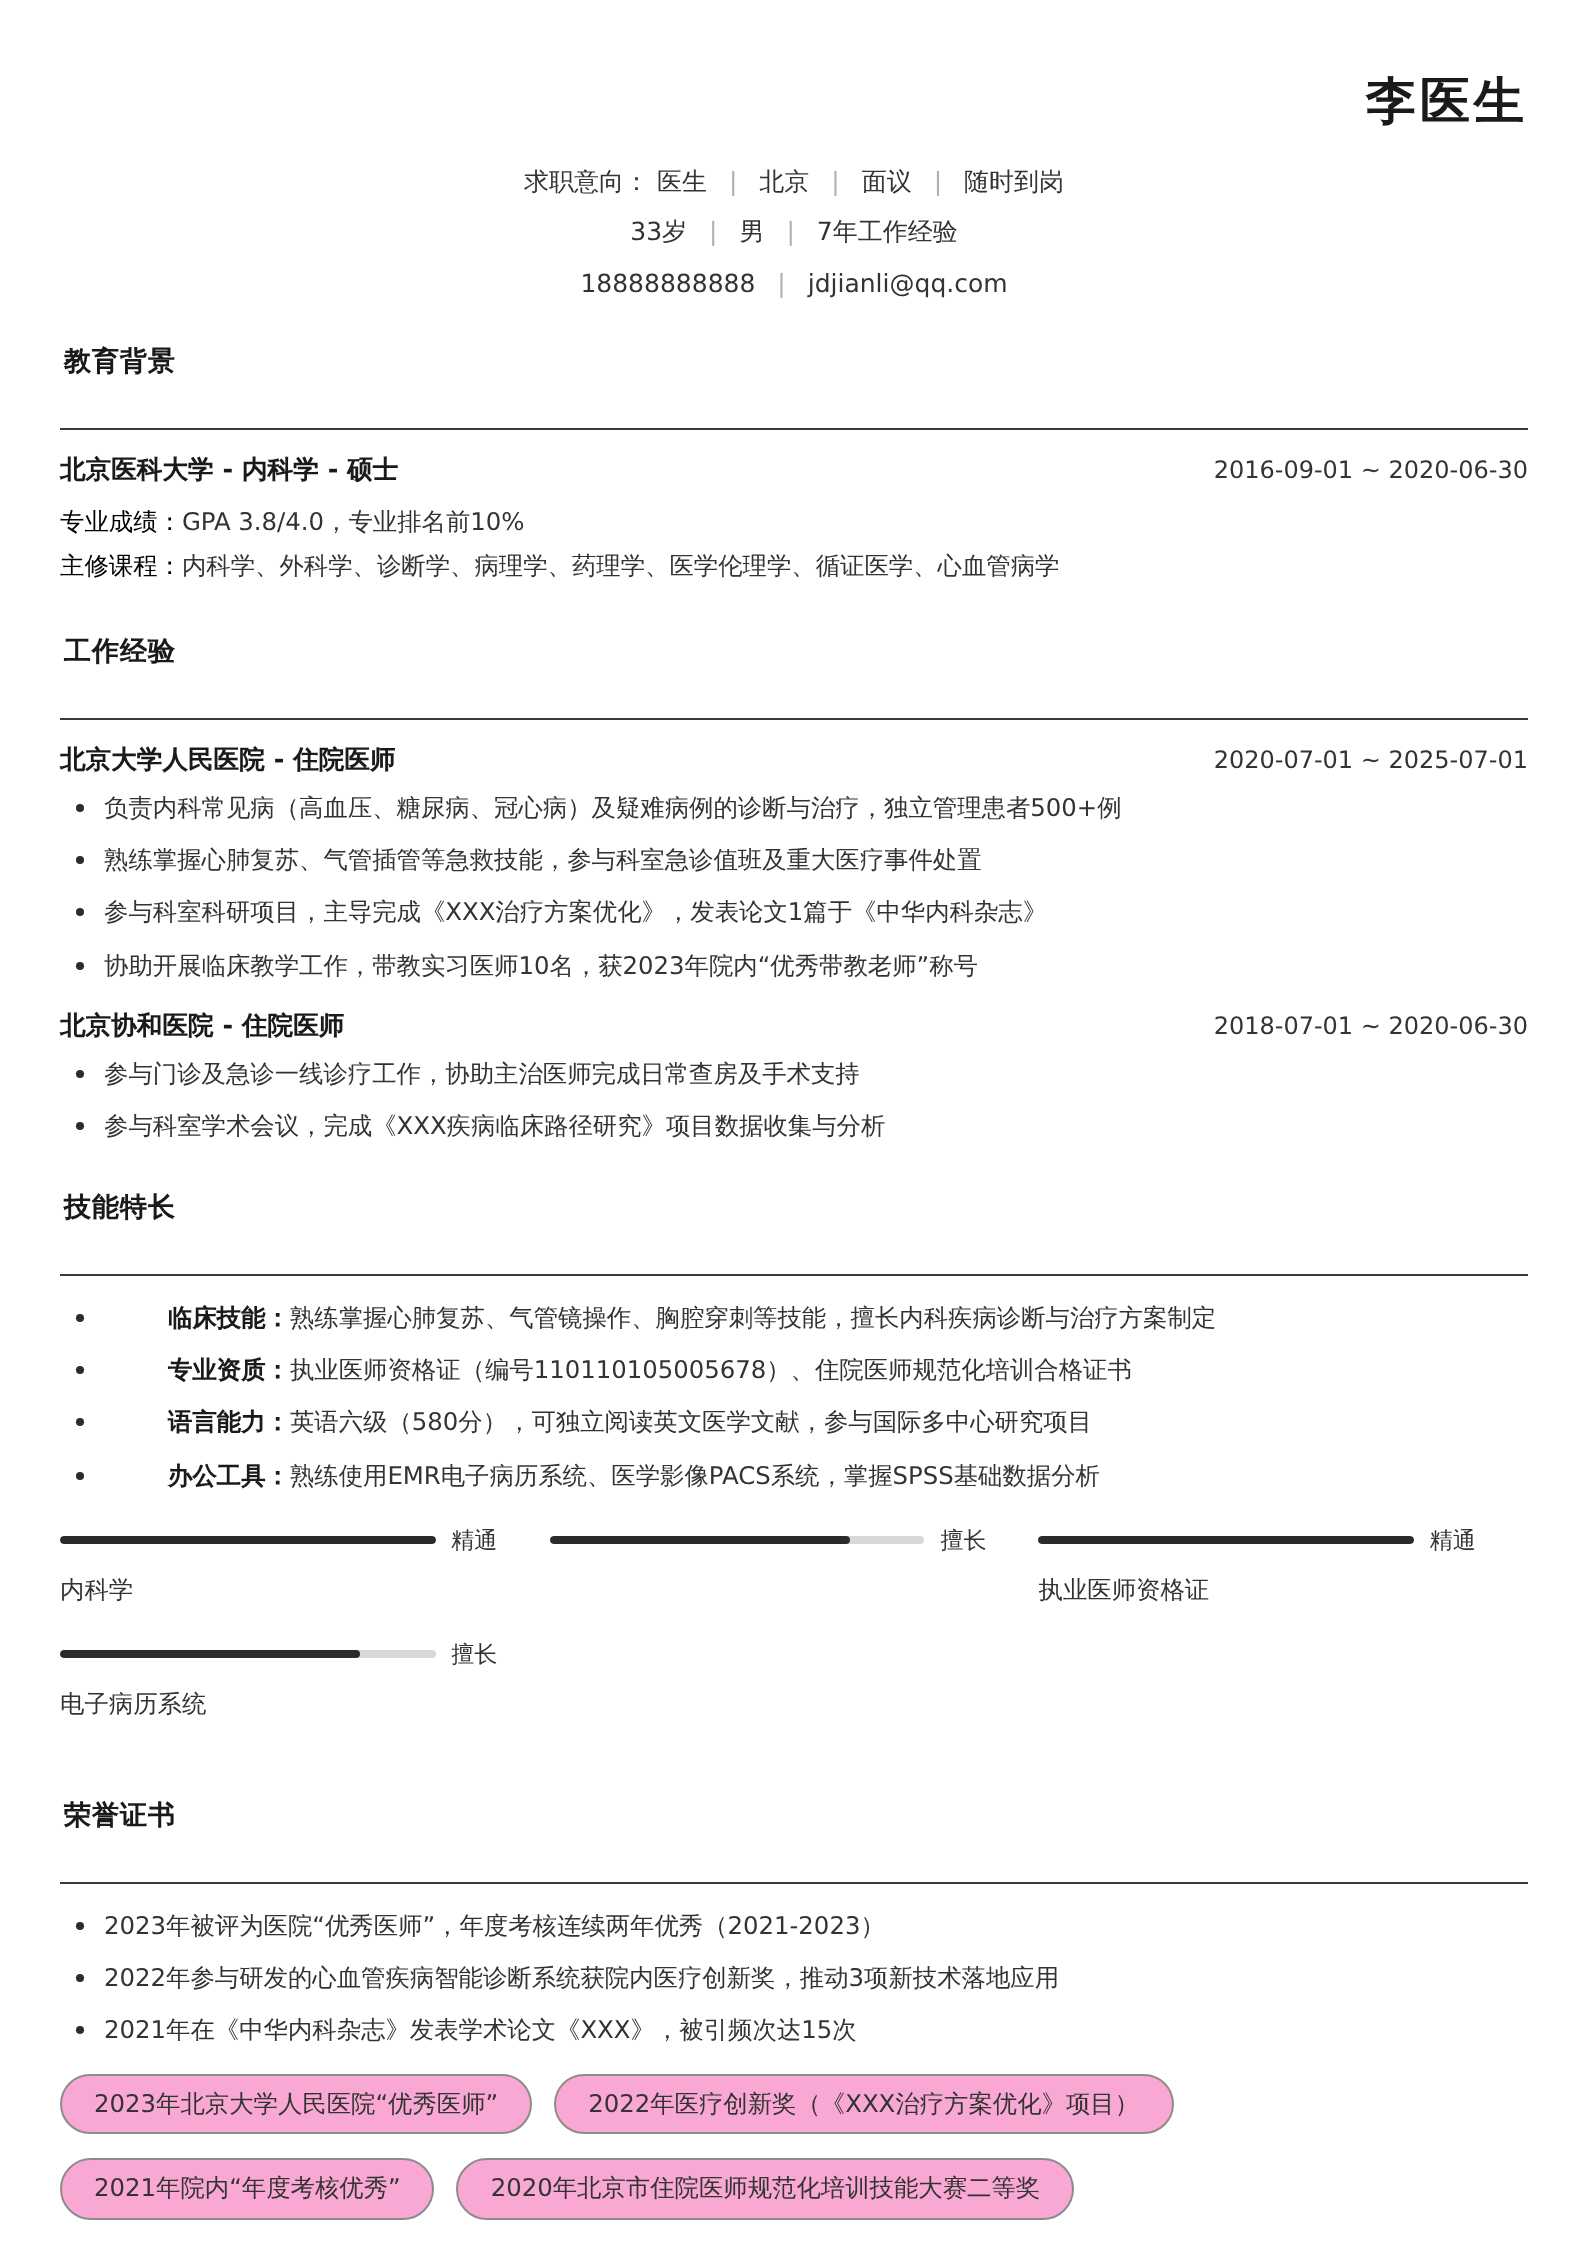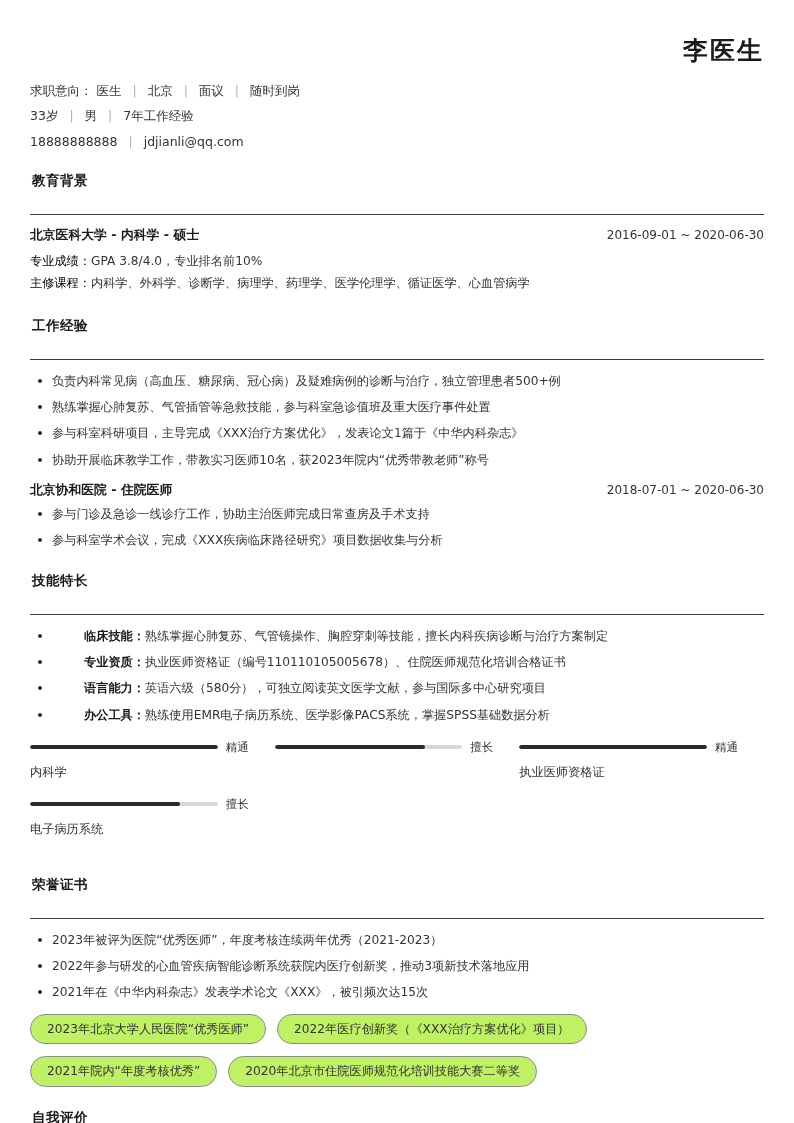--- a/index.html
+++ b/index.html
@@ -22,20 +22,21 @@
   
   .resume-name {
     text-align: right;
     font-size: 25px;
     font-weight: bold;
     color: #1a1a1a;
     letter-spacing: 2px;
     margin: 6px 0 16px 0;
   }
   .meta-line {
+    text-align: center;
     font-size: 12.5px;
     color: #333;
     margin: 0 0 9px 0;
     line-height: 1.3;
   }
   .meta-line .sep {
     color: #b0b0b0;
     margin: 0 7px;
     display: inline-block;
   }
@@ -146,21 +147,21 @@
     gap: 11px;
     margin-top: 12px;
   }
   .tag {
     border: 1px solid #8c8c8c;
     border-radius: 16px;
     padding: 7px 16px;
     font-size: 12.2px;
     color: #333;
     line-height: 1.2;
-    background: #bef264;
+    background: #f9a8d4;
   }
 </style>
 </head>
 <body>
 
 <div class="page">
 
   <div>
     <div class="resume-name">李医生</div>
 
@@ -204,20 +205,24 @@
       <div class="detail-row">
         <b>主修课程：</b><span>内科学、外科学、诊断学、病理学、药理学、医学伦理学、循证医学、心血管病学</span>
       </div>
     </div>
   </div>
 
   <div class="section">
     <div class="section-title">工作经验</div>
 
     <div class="entry">
+      <div class="entry-head">
+        <div class="entry-title">北京大学人民医院 - 住院医师</div>
+        <div class="entry-date">2020-07-01 ~ 2025-07-01</div>
+      </div>
       <ul class="bullets">
         <li>负责内科常见病（高血压、糖尿病、冠心病）及疑难病例的诊断与治疗，独立管理患者500+例</li>
         <li>熟练掌握心肺复苏、气管插管等急救技能，参与科室急诊值班及重大医疗事件处置</li>
         <li>参与科室科研项目，主导完成《XXX治疗方案优化》，发表论文1篇于《中华内科杂志》</li>
         <li>协助开展临床教学工作，带教实习医师10名，获2023年院内“优秀带教老师”称号</li>
       </ul>
     </div>
 
     <div class="entry">
       <div class="entry-head">

